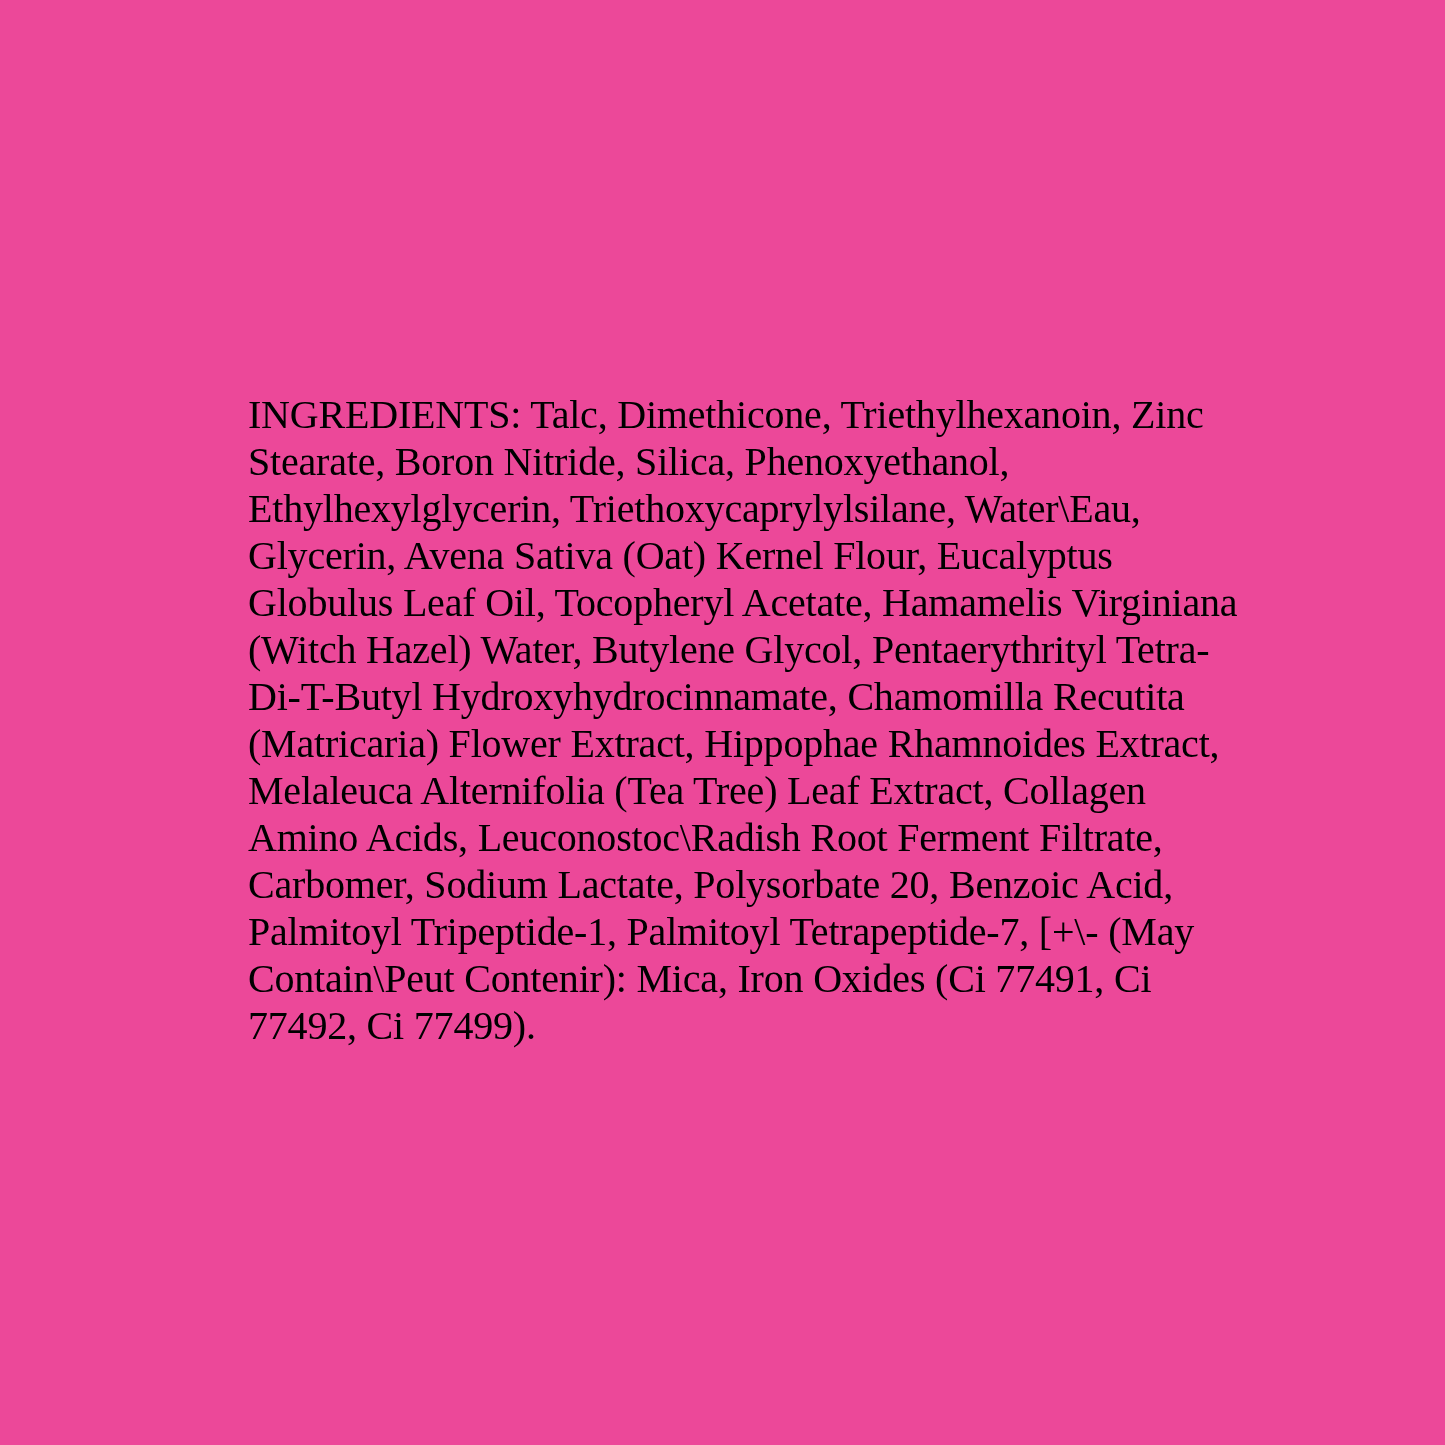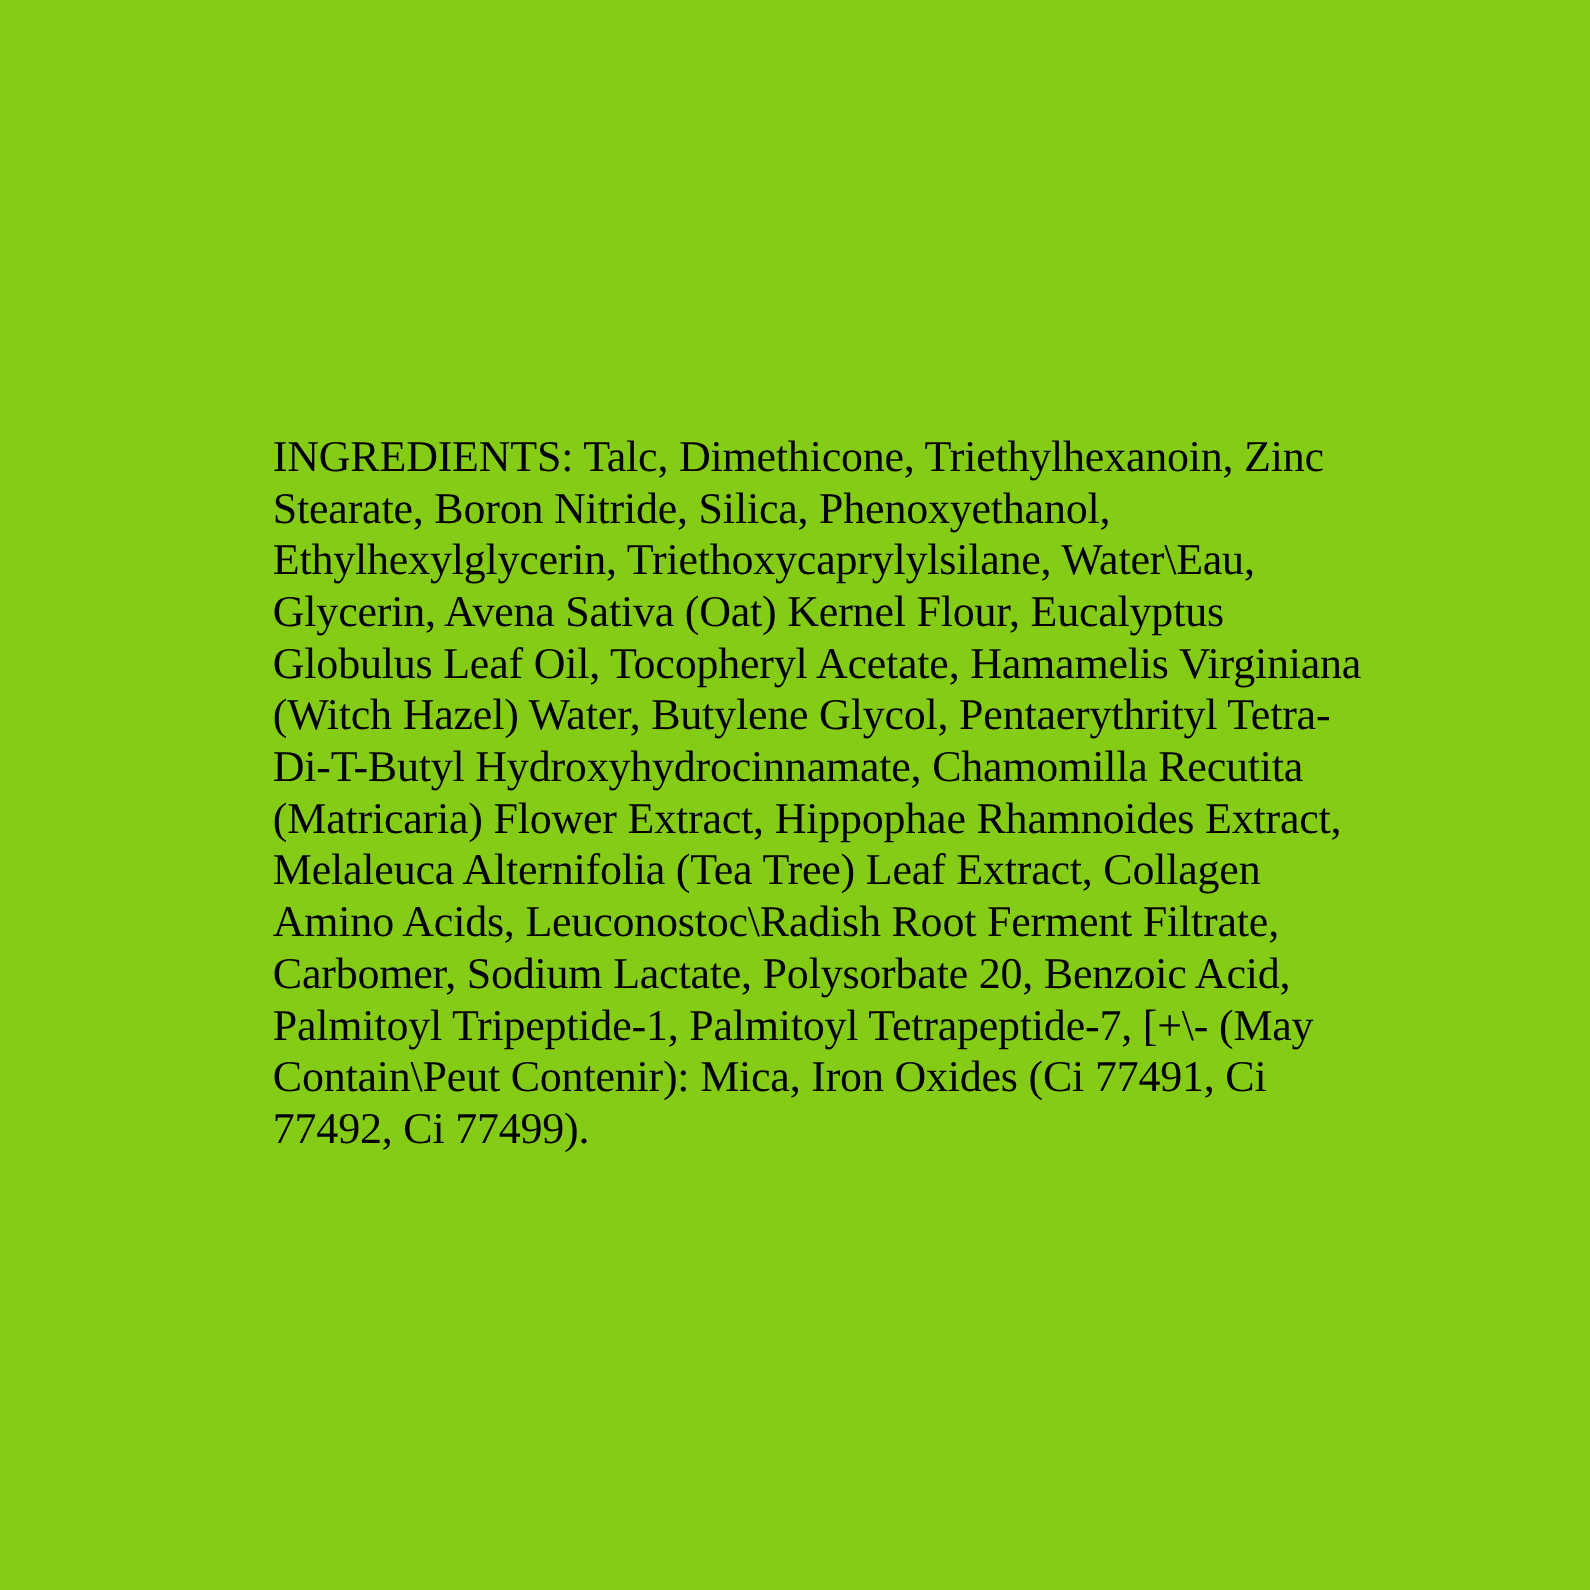--- a/index.html
+++ b/index.html
@@ -4,21 +4,21 @@
 <style>
   html, body {
     margin: 0;
     padding: 0;
     background: #ffffff;
   }
   .page {
     position: relative;
     width: 1445px;
     height: 1445px;
-    background: #84cc16;
+    background: #ec4899;
     overflow: hidden;
   }
   .ingredients-block {
     position: absolute;
     left: 248px;
     top: 391px;
     width: 1100px;
     font-family: "Liberation Serif", "DejaVu Serif", serif;
     font-size: 40px;
     line-height: 47px;

